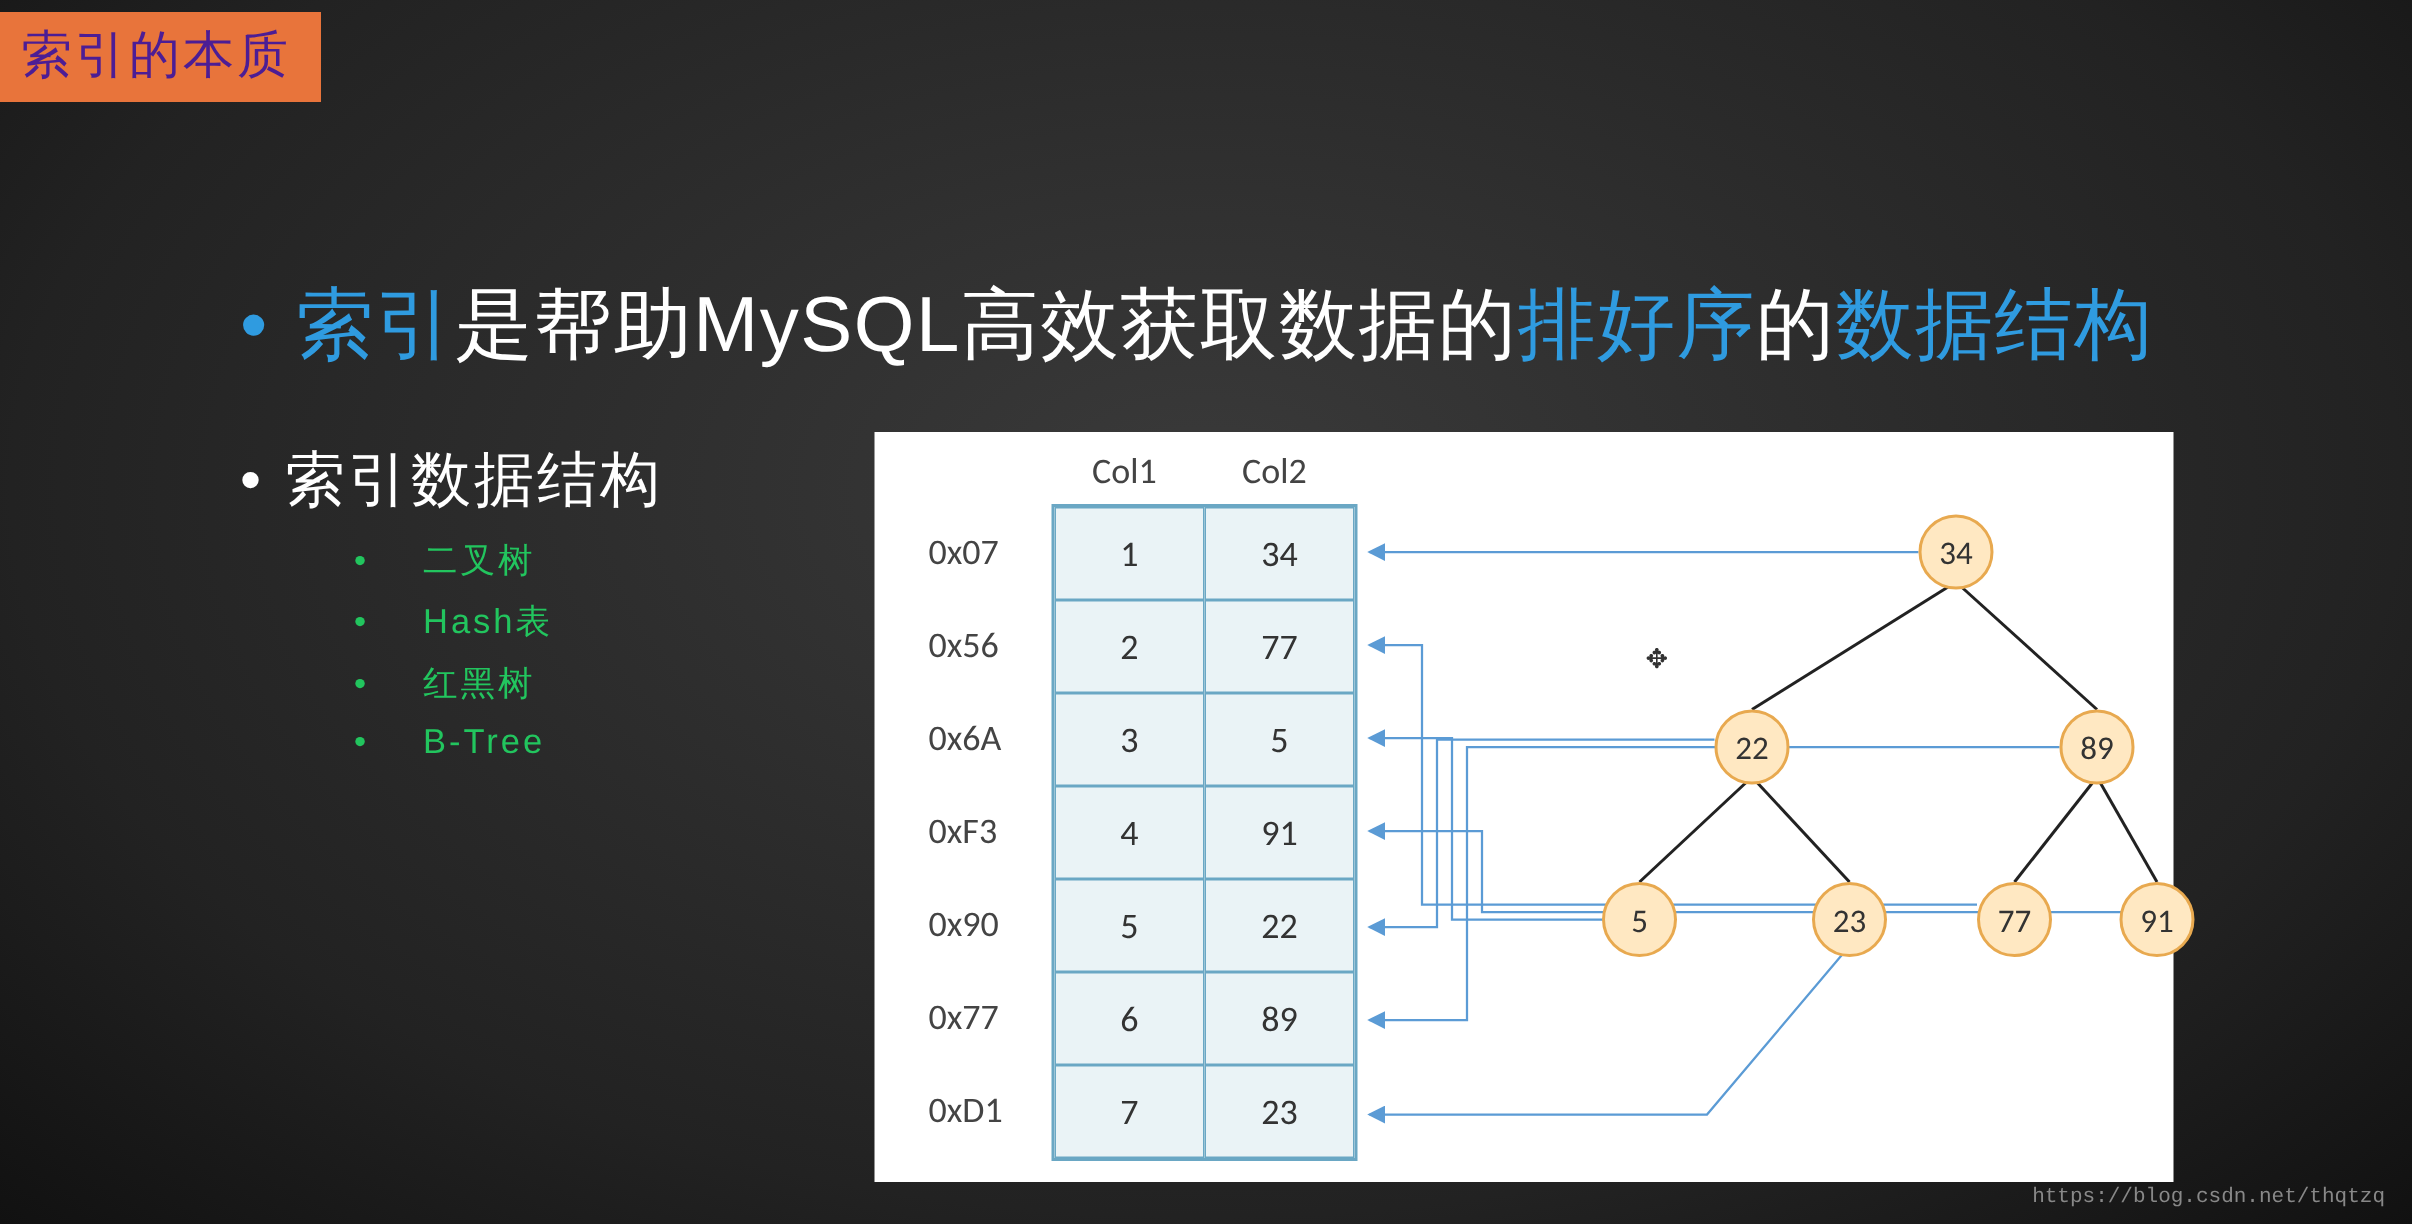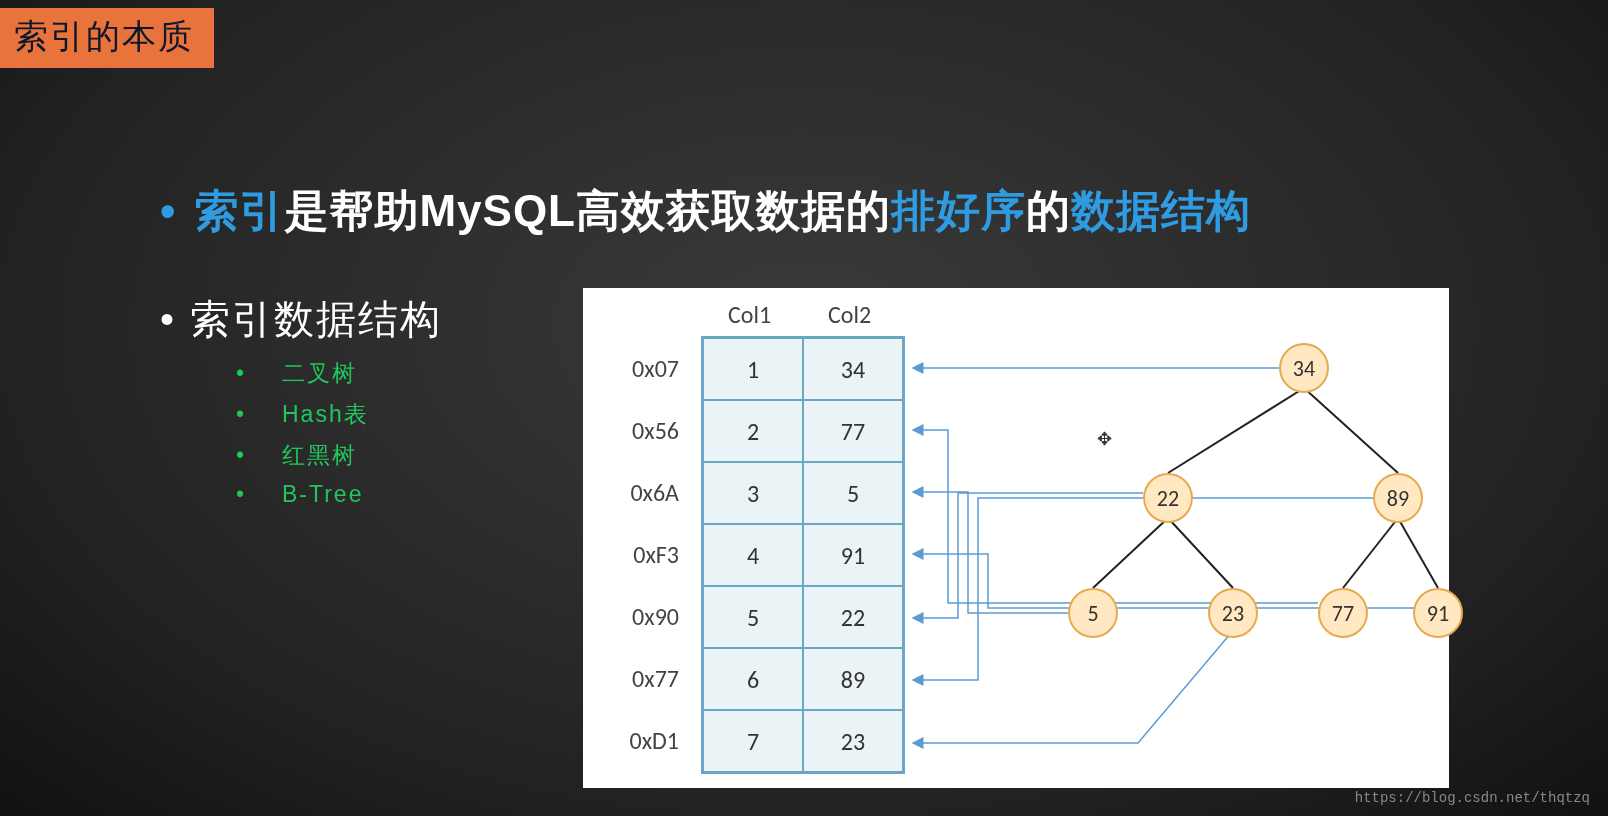--- a/index.html
+++ b/index.html
@@ -1,30 +1,30 @@
 <!DOCTYPE html>
 <html><head>
 <meta charset="utf-8">
 <style>
   html,body{margin:0;padding:0;width:1608px;height:816px;background:#2b2b2b;font-family:"Microsoft YaHei","Segoe UI",Arial,sans-serif;overflow:hidden;position:relative}
   body{background:radial-gradient(ellipse at 50% 40%,#3a3a3a 0%,#222 70%,#111 100%)}
-  .title-badge{position:absolute;left:0;top:8px;background:#e8743b;color:#0f172a;font-size:34px;font-weight:500;letter-spacing:2px;padding:6px 20px 8px 14px}
-  .main-line{position:absolute;left:160px;top:182px;font-size:44px;font-weight:700;letter-spacing:1px;white-space:nowrap}
+  .title-badge{position:absolute;left:0;top:8px;background:#e8743b;color:#4c1d95;font-size:34px;font-weight:500;letter-spacing:2px;padding:6px 20px 8px 14px}
+  .main-line{position:absolute;left:160px;top:182px;font-size:52px;font-weight:400;letter-spacing:1px;white-space:nowrap}
   .main-line .bullet{color:#2f9be0;margin-right:18px}
   .accent{color:#2f9be0}
   .plain{color:#fff}
   .sub-heading{position:absolute;left:160px;top:292px;font-size:40px;color:#fff;font-weight:400;letter-spacing:2px}
   .sub-heading .bullet{color:#fff;margin-right:14px}
   .sub-list{position:absolute;left:236px;top:348px;font-size:23px;color:#22c55e;font-weight:400;letter-spacing:2px}
   .sub-list .li{margin:10px 0}
   .sub-list .bullet{display:inline-block;width:46px}
   .diagram{position:absolute;left:583px;top:288px;width:866px;height:500px;background:#fff;font-family:Calibri,Arial,sans-serif}
   .diagram *{box-sizing:border-box}
   .col-head{position:absolute;top:12px;color:#444;font-size:24px}
-  .addr{position:absolute;color:#444;font-size:24px;text-align:right;width:60px}
+  .addr{position:absolute;color:#444;font-size:24px;width:60px}
   .grid{position:absolute;left:118px;top:48px;border:2px solid #6aa7c4}
   .grid-row{display:flex}
   .grid-cell{width:100px;height:62px;border:1px solid #6aa7c4;background:#eaf3f6;color:#333;font-size:24px;display:flex;align-items:center;justify-content:center}
   .node{position:absolute;width:50px;height:50px;border-radius:50%;background:#ffe8c2;border:2px solid #e8a94f;color:#333;font-size:22px;display:flex;align-items:center;justify-content:center}
   svg.lines{position:absolute;left:0;top:0;width:870px;height:500px;pointer-events:none}
   .arrow{stroke:#5b9bd5;stroke-width:1.5;fill:none;marker-end:url(#ah)}
   .branch{stroke:#222;stroke-width:2;fill:none}
   .watermark{position:absolute;right:18px;bottom:10px;color:#888;font-size:14px;font-family:Liberation Mono, monospace}
   .cursor{position:absolute;font-size:18px;color:#333}
 </style>

